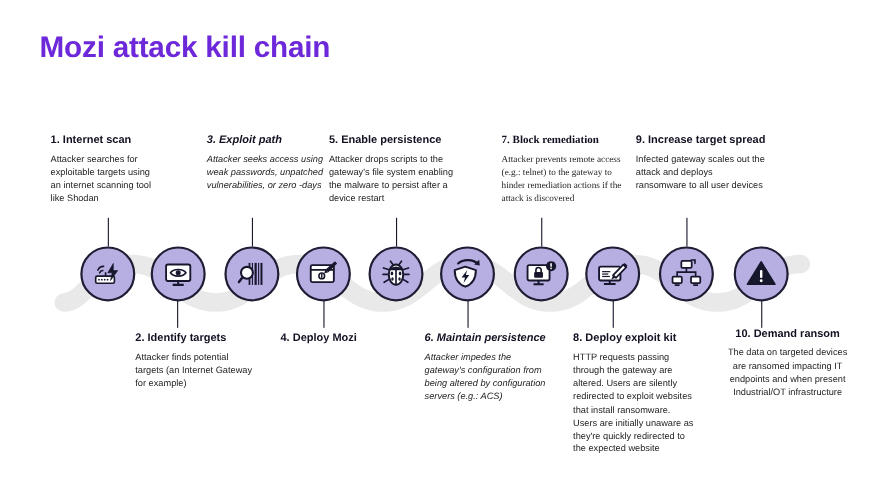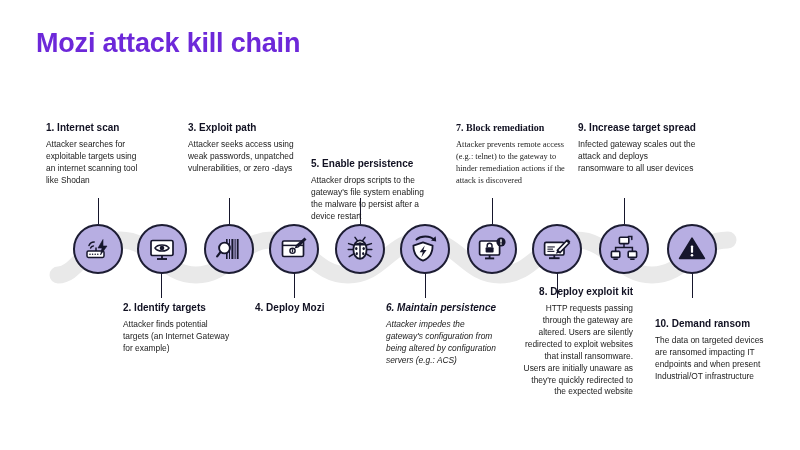--- a/index.html
+++ b/index.html
@@ -268,50 +268,50 @@
 <div class="step" style="left:46px; top:122px; width:92px;">
   <div class="step-title">1. Internet scan</div>
   <div class="step-body">Attacker searches for exploitable targets using an internet scanning tool like Shodan</div>
 </div>
 
 <div class="step" style="left:123px; top:302px; width:110px;">
   <div class="step-title">2. Identify targets</div>
   <div class="step-body">Attacker finds potential targets (an Internet Gateway for example)</div>
 </div>
 
-<div class="step" style="left:188px; top:122px; width:118px;">
+<div class="step" style="left:188px; top:122px; width:118px;font-style:italic;">
   <div class="step-title">3. Exploit path</div>
   <div class="step-body">Attacker seeks access using weak passwords, unpatched vulnerabilities, or zero -days</div>
 </div>
 
 <div class="step" style="left:255px; top:302px; width:98px;">
   <div class="step-title">4. Deploy Mozi</div>
 </div>
 
-<div class="step" style="left:311px; top:122px; width:122px;margin-top:36px;">
+<div class="step" style="left:299px; top:122px; width:122px;">
   <div class="step-title">5. Enable persistence</div>
   <div class="step-body">Attacker drops scripts to the gateway's file system enabling the malware to persist after a device  restart</div>
 </div>
 
 <div class="step" style="left:386px; top:302px; width:110px;font-style:italic;">
   <div class="step-title">6. Maintain persistence</div>
   <div class="step-body">Attacker impedes  the gateway's configuration from being altered by configuration servers (e.g.: ACS)</div>
 </div>
 
 <div class="step" style="left:456px; top:122px; width:112px;font-family:Liberation Serif, serif;">
   <div class="step-title">7. Block remediation</div>
   <div class="step-body">Attacker prevents remote access (e.g.: telnet) to the gateway to hinder remediation actions if the attack is discovered</div>
 </div>
 
-<div class="step" style="left:521px; top:286px; width:112px;text-align:right;">
+<div class="step" style="left:521px; top:302px; width:112px;">
   <div class="step-title">8. Deploy exploit kit</div>
   <div class="step-body">HTTP requests passing through the gateway are altered. Users are silently redirected to exploit websites that install ransomware. Users are initially unaware as they're quickly redirected to the expected website</div>
 </div>
 
 <div class="step" style="left:578px; top:122px; width:118px;">
   <div class="step-title">9. Increase target spread</div>
   <div class="step-body">Infected gateway scales out the attack and deploys ransomware to all user devices</div>
 </div>
 
-<div class="step" style="left:655px; top:318px; width:122px;">
+<div class="step" style="left:655px; top:298px; width:122px;text-align:center;">
   <div class="step-title">10. Demand ransom</div>
   <div class="step-body">The data on targeted devices are ransomed impacting IT endpoints and when present Industrial/OT infrastructure</div>
 </div>
 
 </body></html>

